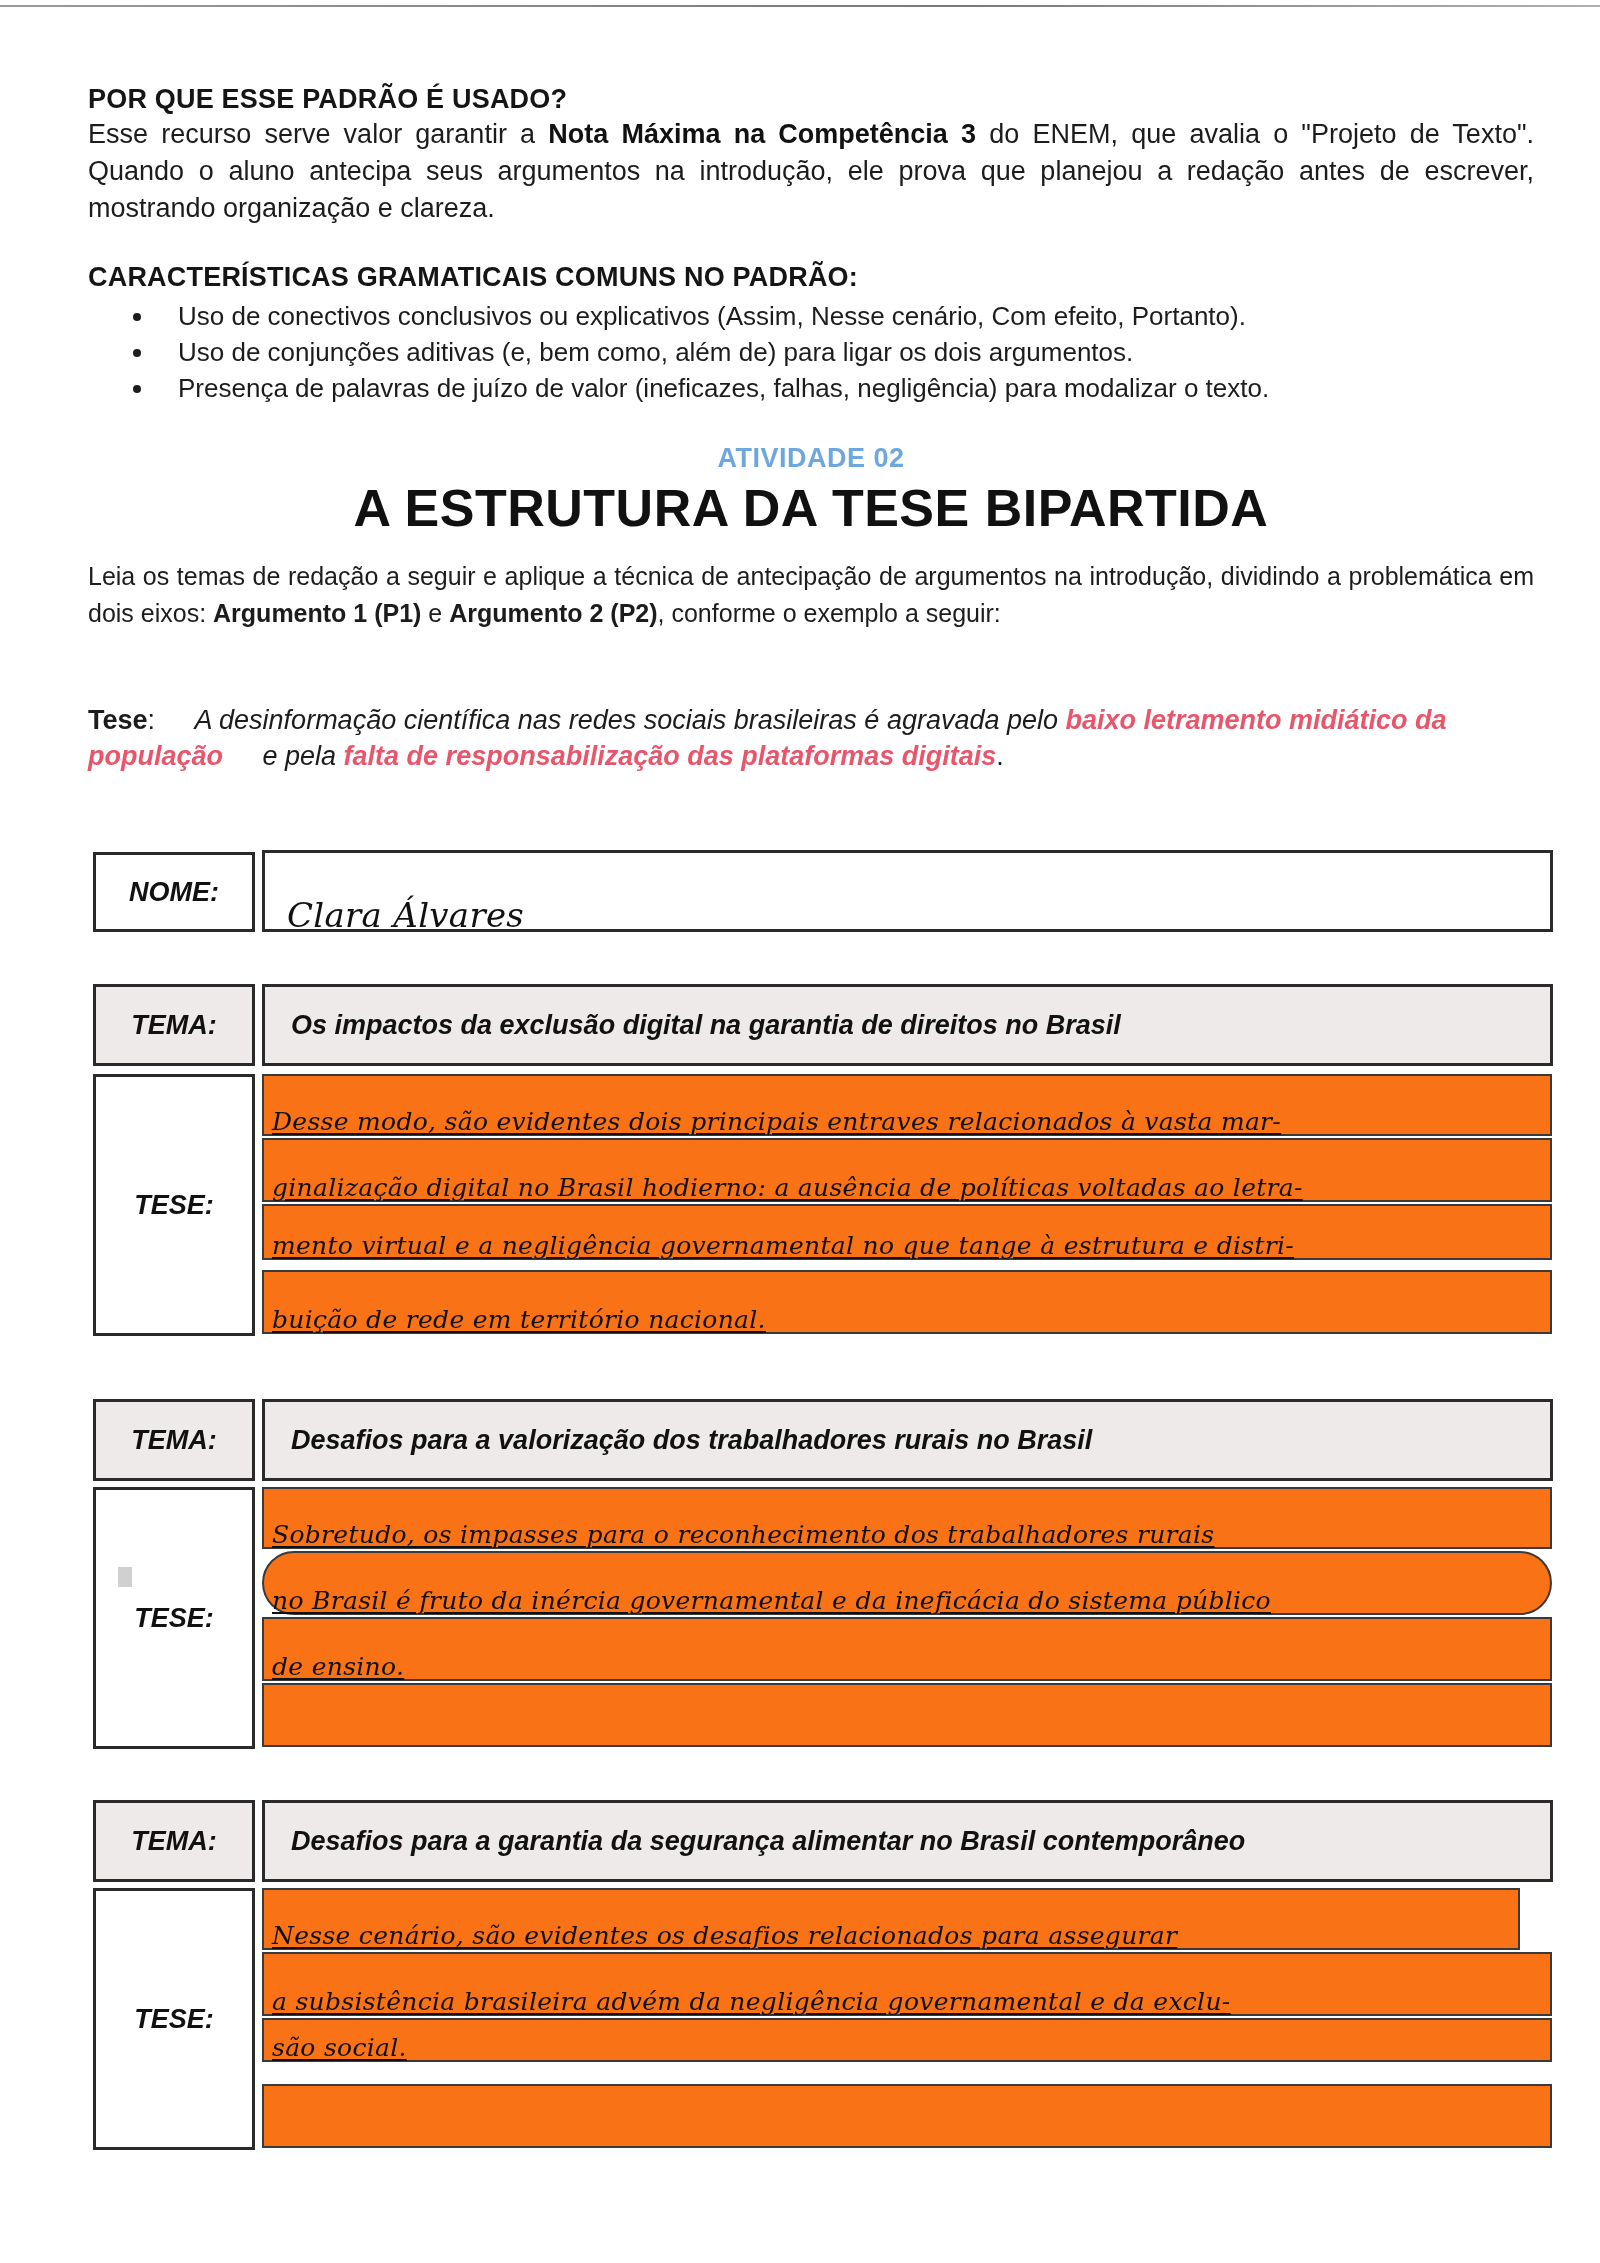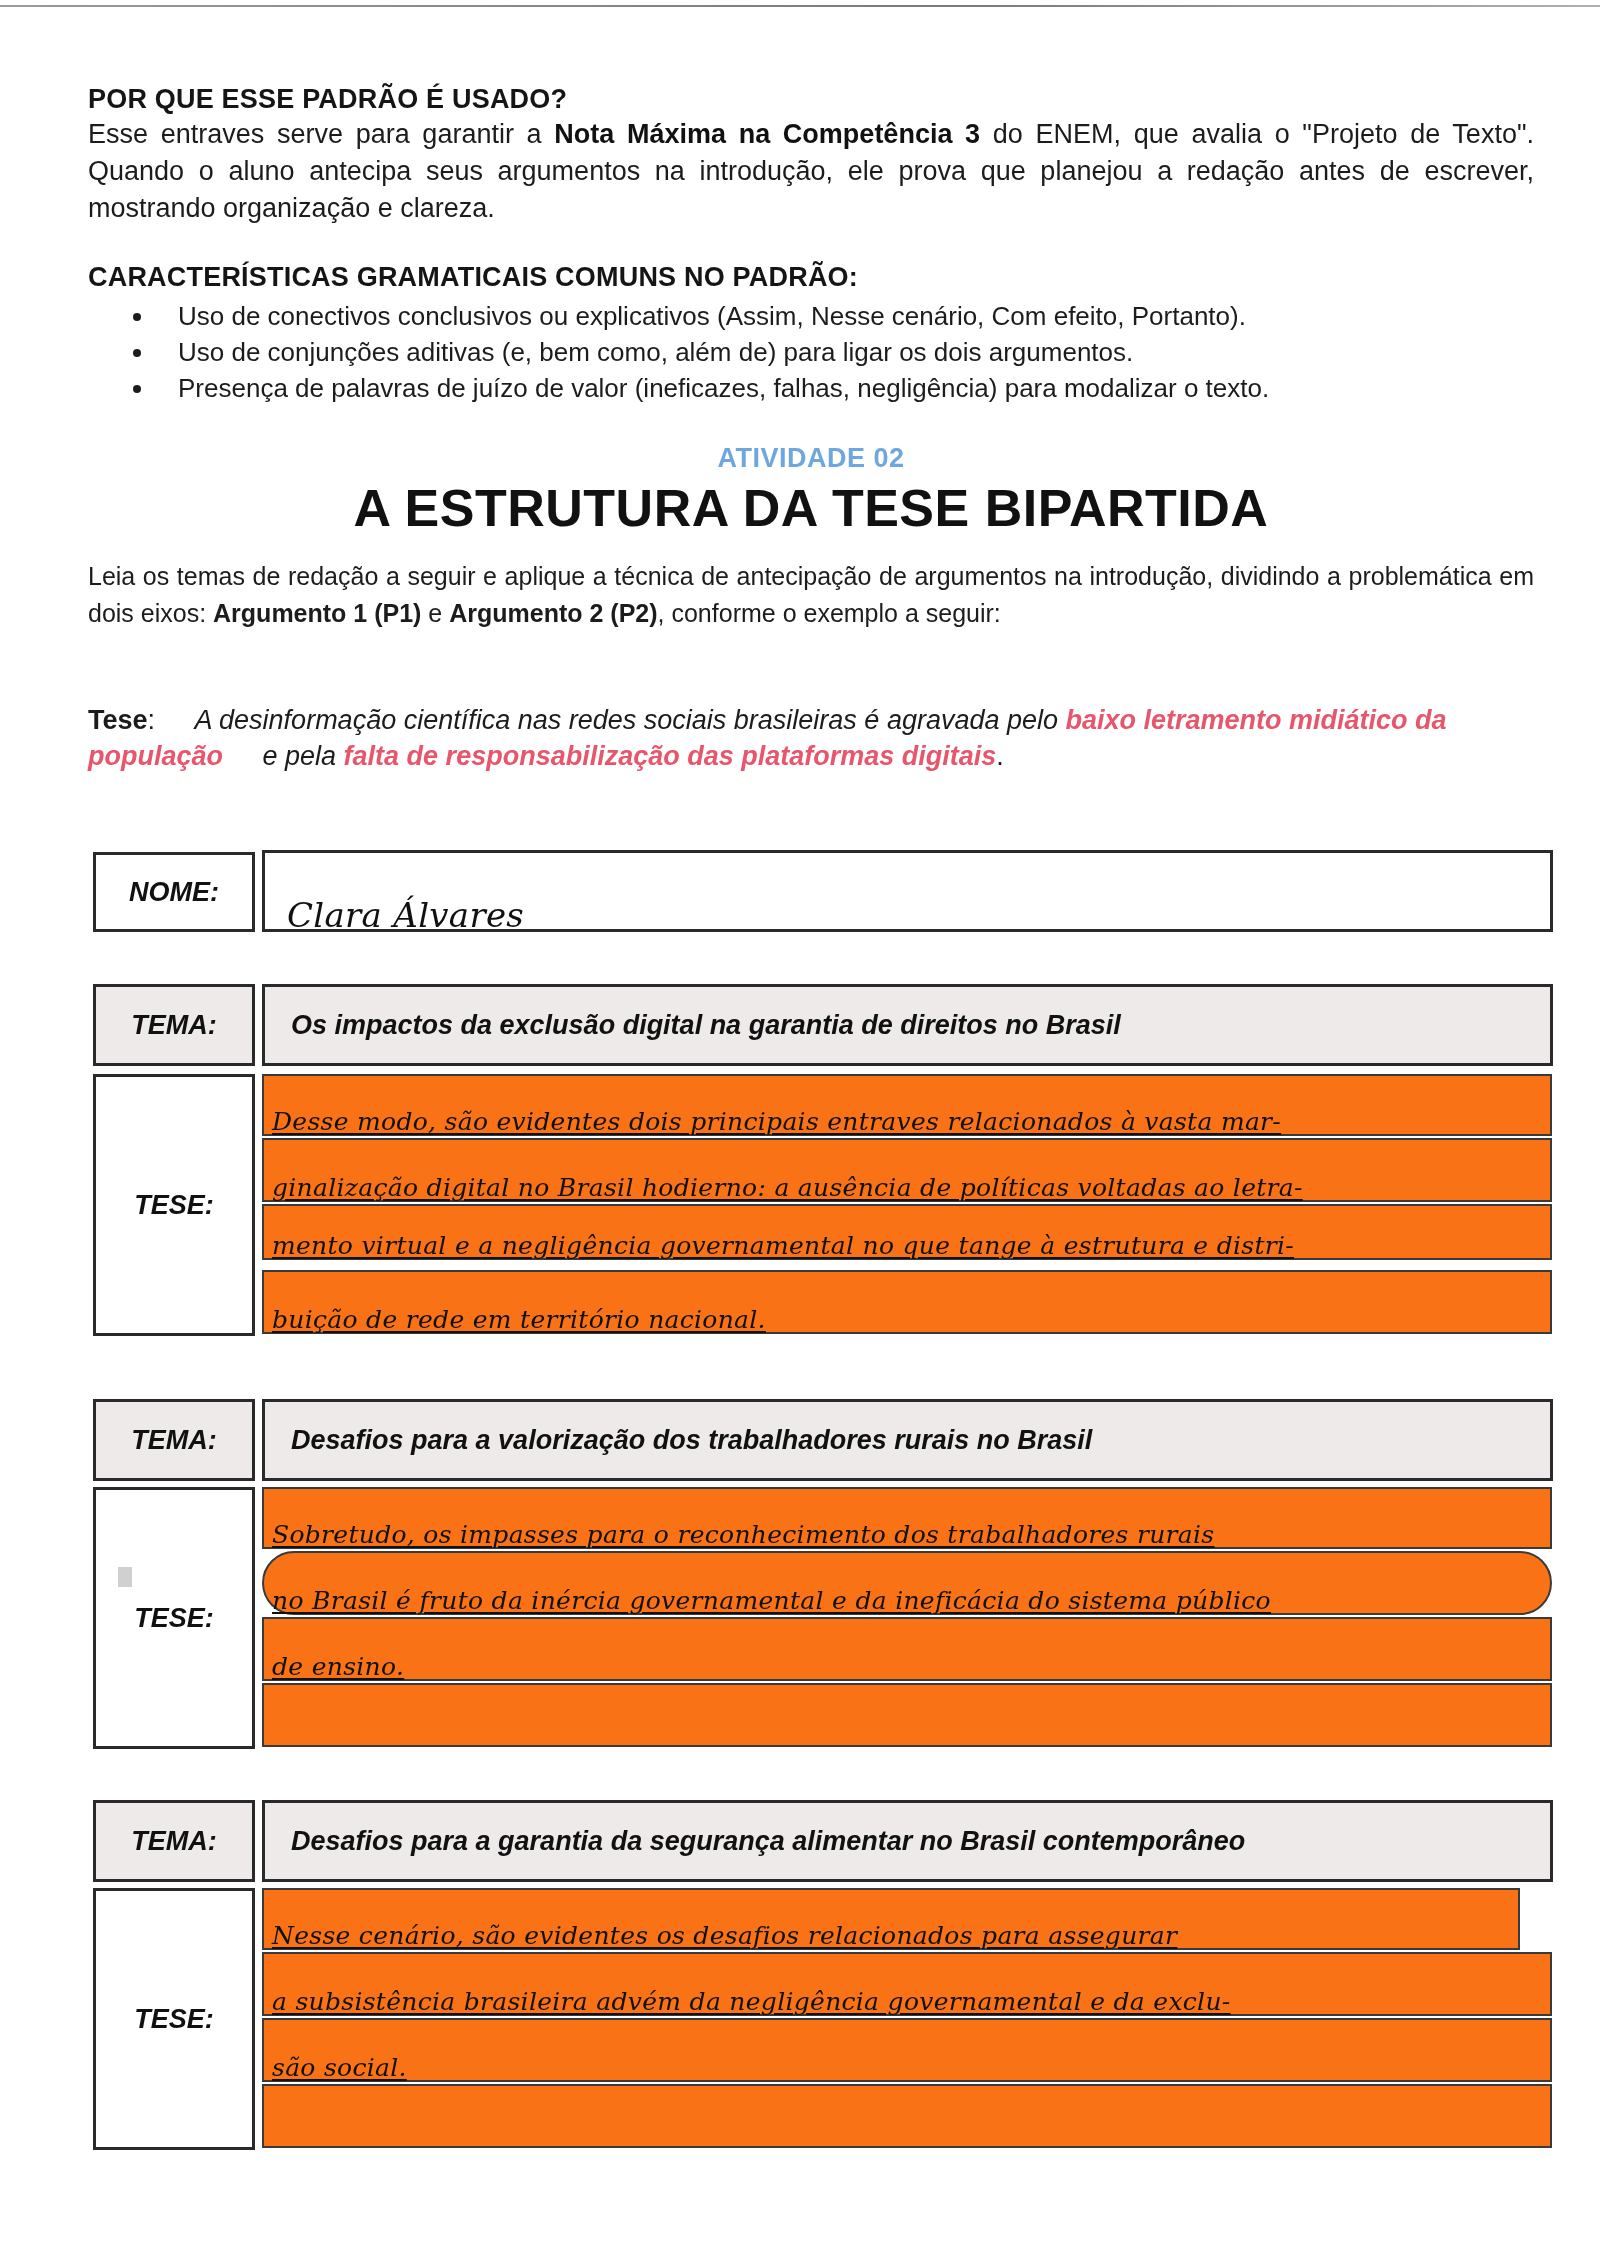--- a/index.html
+++ b/index.html
@@ -81,21 +81,21 @@
   .smudge { position: absolute; background: rgba(120,120,120,0.35); }
 </style>
 </head>
 <body>
 
 <div class="scan-edge"></div>
 
 <div class="page">
 
   <div class="section-heading" style="top:84px;">POR QUE ESSE PADRÃO É USADO?</div>
-  <p class="body-text" style="top:116px;"><span>Esse entraves serve para garantir a </span><b>Nota Máxima na Competência 3</b><span> do ENEM, que avalia o "Projeto de Texto". Quando o aluno antecipa seus argumentos na introdução, ele prova que planejou a redação antes de escrever, mostrando organização e clareza.</span></p>
+  <p class="body-text" style="top:116px;"><span>Esse recurso serve valor garantir a </span><b>Nota Máxima na Competência 3</b><span> do ENEM, que avalia o "Projeto de Texto". Quando o aluno antecipa seus argumentos na introdução, ele prova que planejou a redação antes de escrever, mostrando organização e clareza.</span></p>
 
   <div class="section-heading" style="top:262px;">CARACTERÍSTICAS GRAMATICAIS COMUNS NO PADRÃO:</div>
   <ul class="features">
     <li>Uso de conectivos conclusivos ou explicativos (Assim, Nesse cenário, Com efeito, Portanto).</li>
     <li>Uso de conjunções aditivas (e, bem como, além de) para ligar os dois argumentos.</li>
     <li>Presença de palavras de juízo de valor (ineficazes, falhas, negligência) para modalizar o texto.</li>
   </ul>
 
   <div class="activity-label">ATIVIDADE 02</div>
   <div class="main-title">A ESTRUTURA DA TESE BIPARTIDA</div>
@@ -166,18 +166,18 @@
   </div>
 <div class="box label-cell" style="left:93px; top:1888px; width:162px; height:262px;">
     <span>TESE:</span>
   </div>
 <div class="line-cell" style="left:262px; top:1888px; width:1258px; height:62px;text-decoration:underline;">
     <span class="hand">Nesse cenário, são evidentes os desafios relacionados para assegurar</span>
   </div>
 <div class="line-cell" style="left:262px; top:1952px; width:1290px; height:64px;">
     <span class="hand">a subsistência brasileira advém da negligência governamental e da exclu-</span>
   </div>
-<div class="line-cell" style="left:262px; top:2018px; width:1290px; height:64px;">
+<div class="line-cell" style="left:262px; top:2018px; width:1290px; height:44px;">
     <span class="hand">são social.</span>
   </div>
 <div class="line-cell" style="left:262px; top:2084px; width:1290px; height:64px;">
     <span class="hand"></span>
   </div>
 
 </body></html>

